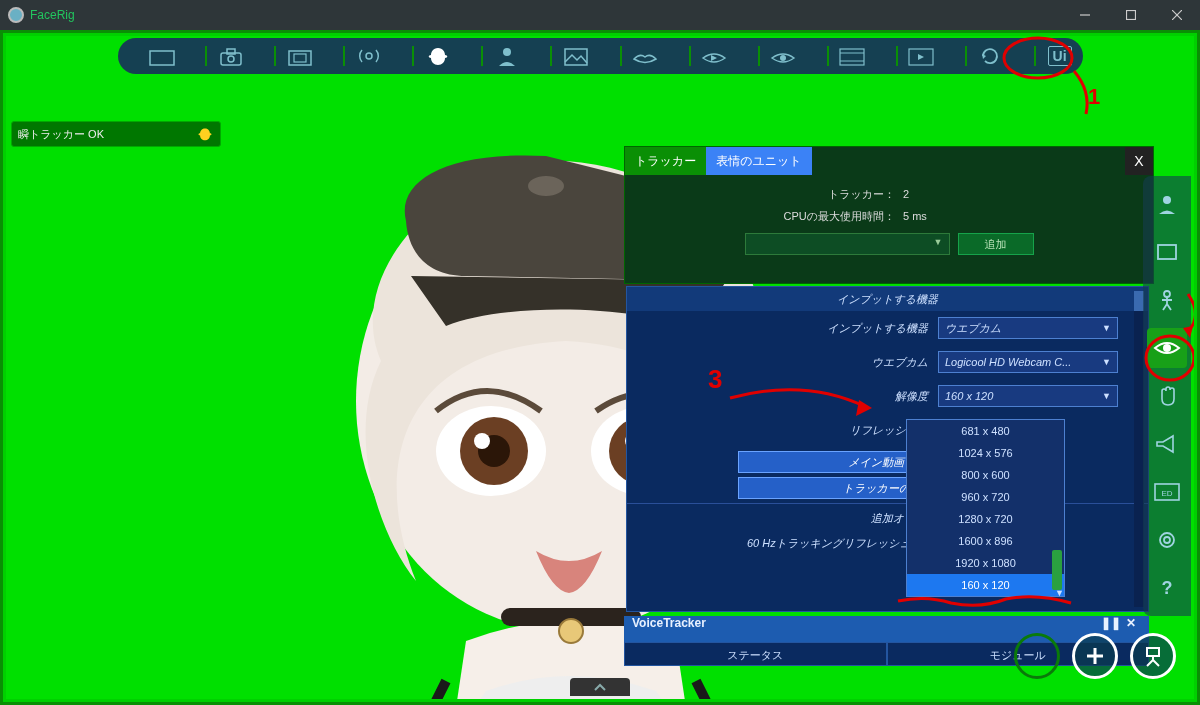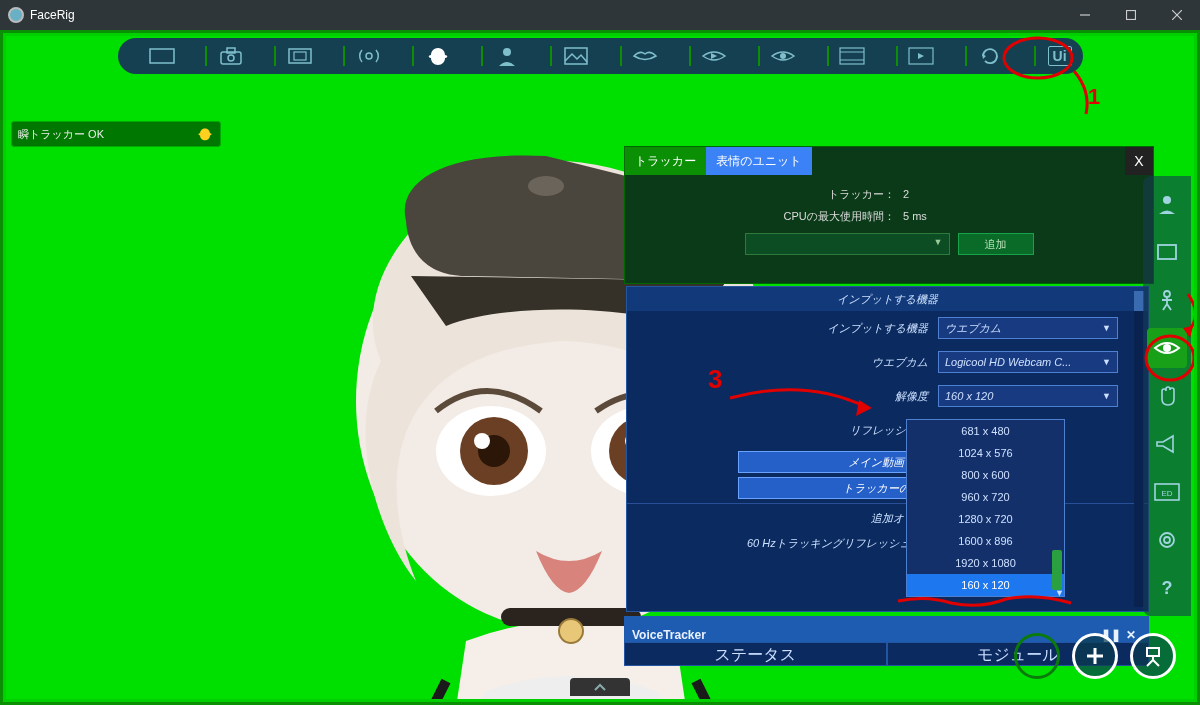--- a/index.html
+++ b/index.html
@@ -1,29 +1,29 @@
 <!DOCTYPE html>
 <html><head>
 <meta charset="utf-8">
 <style>
   * { box-sizing: border-box; margin: 0; padding: 0; }
   html, body { width: 1200px; height: 705px; overflow: hidden; font-family: "Meiryo", "Segoe UI", sans-serif; background: #fff; }
   .window { width: 1200px; height: 705px; display: flex; flex-direction: column; background: #333; }
-  .titlebar { height: 30px; background: #2e3639; color: #ffffff; display: flex; align-items: center; font-size: 12px; }
+  .titlebar { height: 30px; background: #2e3639; color: #22c55e; display: flex; align-items: center; font-size: 12px; }
   .titlebar .app-icon { width: 16px; height: 16px; margin: 0 6px 0 8px; border-radius: 50%; background: #6ab0c4; border: 2px solid #bbb; }
   .titlebar .title { flex: 1; }
   .titlebar .win-btn { width: 46px; height: 30px; display: flex; align-items: center; justify-content: center; cursor: pointer; }
   .titlebar .win-btn svg { stroke: #ccc; }
 
   .client { flex: 1; position: relative; background: #0a8f05; }
   .greenbg { position: absolute; inset: 3px; border: 3px solid #00d000; background: #00e000; overflow: hidden; }
 
   
   .toptoolbar { position: absolute; left: 112px; top: 2px; height: 36px; width: 965px; background: #154052; border-radius: 18px; display: flex; align-items: center; }
-  .toptoolbar .tbtn { flex: 1; height: 20px; display: flex; align-items: center; justify-content: center; border-left: 2px solid #0a8f05; cursor: pointer; color: #7fbfcc; margin-left: 20px; }
+  .toptoolbar .tbtn { flex: 1; height: 20px; display: flex; align-items: flex-end; justify-content: center; border-left: 2px solid #0a8f05; cursor: pointer; color: #7fbfcc; margin-left: 20px; }
   .toptoolbar .tbtn:first-child { border-left: none; }
   .toptoolbar .tbtn.active { color: #fff; }
   .toptoolbar .tbtn .uilabel { font-size: 14px; font-weight: bold; border: 1.5px solid #7fbfcc; padding: 1px 4px; border-radius: 2px; }
 
   
   .statusbadge { position: absolute; left: 5px; top: 85px; width: 210px; height: 26px; background: #007700; border: 1px solid #00aa00; border-radius: 3px; color: #eee; font-size: 11px; display: flex; align-items: center; padding: 0 6px; }
   .statusbadge .spacer { flex:1; }
   .statusbadge .faceicon { width:18px; height:14px; }
 
   
@@ -55,25 +55,25 @@
   .blue .sep { height:1px; background:#2a4f99; margin: 2px 0; }
   .blue .checkrow { display:flex; align-items:center; height:26px; padding-left: 120px; }
 
   
   .dd { position:absolute; left: 900px; top: 383px; width: 159px; background:#13306a; border:1px solid #4d80d0; z-index:20; }
   .dd .opt { height:22px; padding: 0 8px; color:#cde0ff; font-size:11px; display:flex; align-items:center; justify-content:center; cursor:pointer; }
   .dd .opt.sel { background:#1d78f0; color:#fff; }
   .dd .slider { position:absolute; right:2px; top:130px; width:10px; height:40px; background:#2aa040; border-radius:2px; }
 
   
-  .voicebar { position:absolute; left:618px; top: 580px; width: 525px; height:26px; background:#1d5cb0; color:#e8f1ff; font-size:12px; display:flex; align-items:flex-end; padding:0 8px; z-index:7; }
+  .voicebar { position:absolute; left:618px; top: 580px; width: 525px; height:26px; background:#1d5cb0; color:#e8f1ff; font-size:12px; display:flex; align-items:flex-start; padding:0 8px; z-index:7; }
   .voicebar .vt-title { font-weight:bold; }
   .voicebar .sp { flex:1; }
   .voicebar .vicon { width:20px; text-align:center; cursor:pointer; font-weight:bold;}
-  .subbar { position:absolute; left:618px; top: 606px; width: 525px; height:24px; background:#0a2a60; color:#cde0ff; font-size:16px; display:flex; z-index:7;}
+  .subbar { position:absolute; left:618px; top: 606px; width: 525px; height:24px; background:#0a2a60; color:#cde0ff; font-size:11px; display:flex; z-index:7;}
   .subbar .half { flex:1; text-align:center; line-height:24px; border:1px solid #2355a0;}
 
   
   .rsidebar { position:absolute; right:3px; top:140px; width:48px; background: rgba(20,60,80,0.6); border-radius: 8px 0 0 8px; display:flex; flex-direction:column; align-items:center; padding: 4px 0; z-index:10;}
   .rsidebar .rsbtn { width:40px; height:40px; margin:4px 0; display:flex; align-items:center; justify-content:center; cursor:pointer; color:#9fd4e0; border-radius:4px; }
   .rsidebar .rsbtn.active { background:#18a018; color:#fff; }
 
   
   .circles { position:absolute; right:18px; bottom:20px; display:flex; gap:12px; z-index:11;}
   .circles .c { width:46px; height:46px; border-radius:50%; border:3px solid #fff; background: rgba(10,60,80,0.7); display:flex; align-items:center; justify-content:center; cursor:pointer; color:#fff;}

